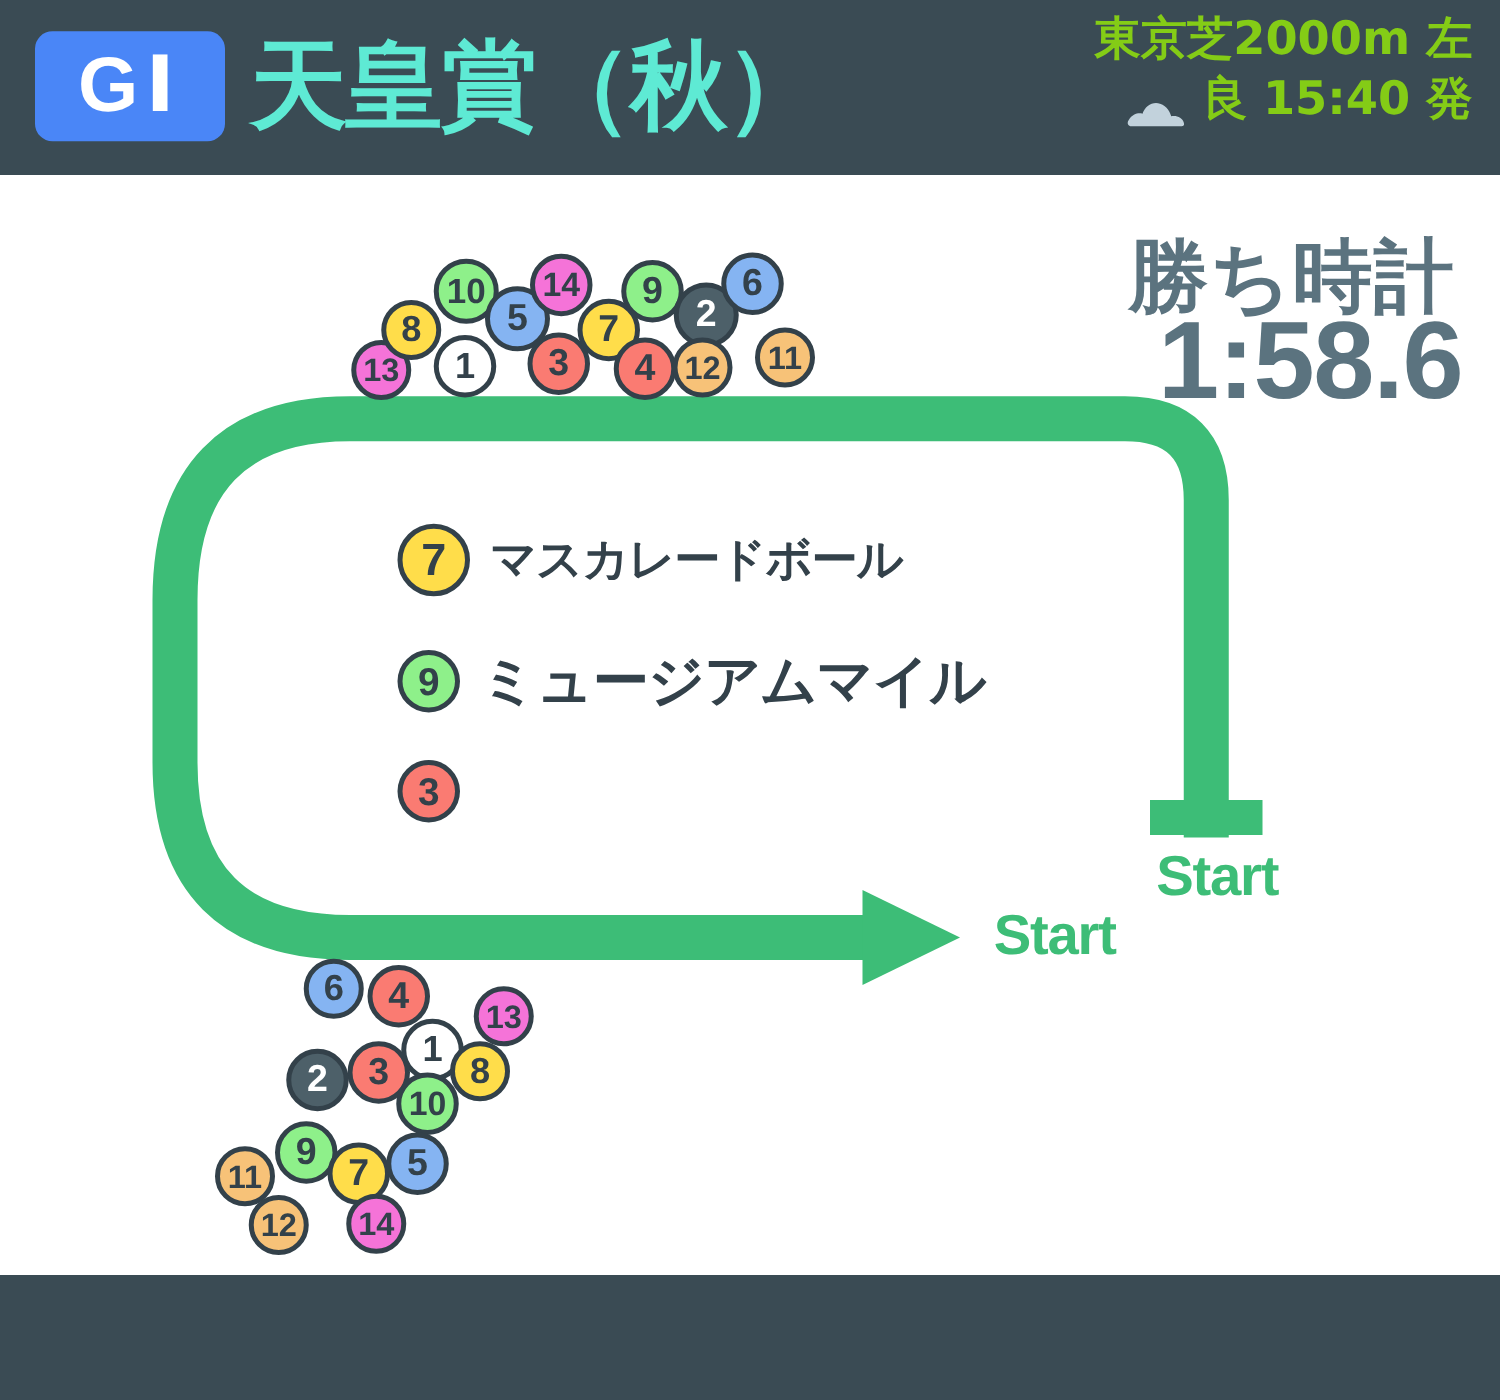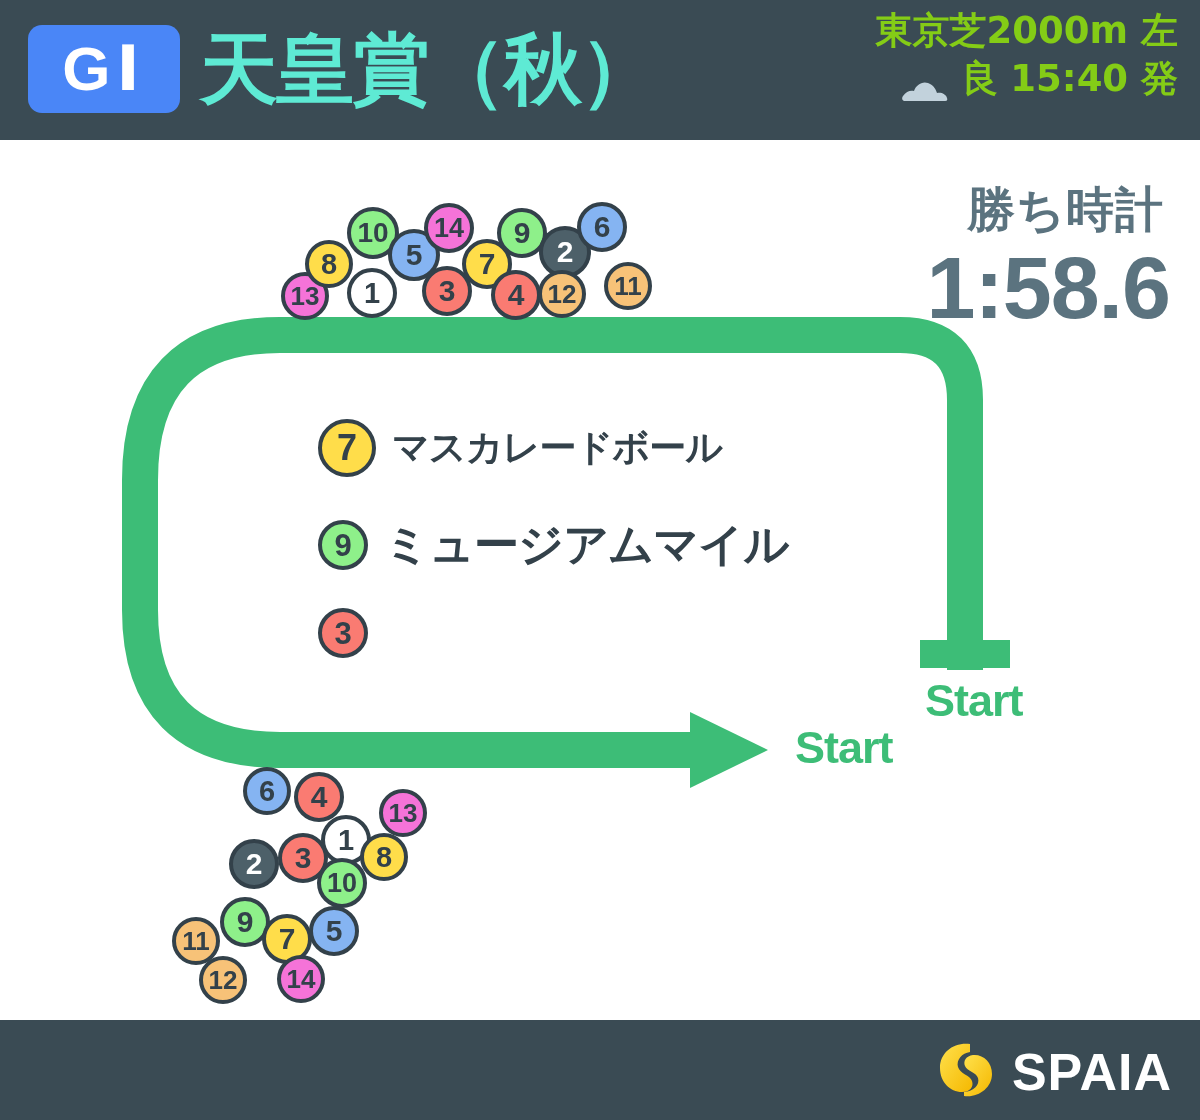--- a/index.html
+++ b/index.html
@@ -46,21 +46,21 @@
   }
   .cond-line2{
     font-size:37px;font-weight:bold;line-height:50px;
     white-space:nowrap;display:flex;align-items:center;justify-content:flex-end;gap:12px;
   }
   .cloud-icon{display:inline-block;width:48px;height:26px;position:relative;flex:0 0 auto;}
 
   
   .wintime-label{
     position:absolute;right:36px;top:178px;
-    color:#5b737f;font-size:48px;font-weight:bold;
+    color:#5b737f;font-size:64px;font-weight:bold;
     letter-spacing:1px;white-space:nowrap;
     font-family:Liberation Mono, monospace;
   }
   .wintime-value{
     position:absolute;right:30px;top:238px;
     color:#5b737f;font-size:88px;font-weight:bold;
     letter-spacing:-1px;white-space:nowrap;line-height:100px;
     font-family:"Liberation Sans","DejaVu Sans",sans-serif;
   }
 
@@ -211,29 +211,14 @@
       <div class="hnum" style="left: 317px; top: 858px; width: 50px; height: 50px; font-size: 27px; background: rgb(142, 240, 138);">10</div>
       <div class="hnum" style="left: 220px; top: 897px; width: 50px; height: 50px; font-size: 30px; background: rgb(142, 240, 138);">9</div>
       <div class="hnum" style="left: 262px; top: 914px; width: 50px; height: 50px; font-size: 30px; background: rgb(255, 221, 74);">7</div>
       <div class="hnum" style="left: 309px; top: 906px; width: 50px; height: 50px; font-size: 30px; background: rgb(133, 180, 242);">5</div>
       <div class="hnum" style="left: 172px; top: 917px; width: 48px; height: 48px; font-size: 26px; background: rgb(247, 194, 120);">11</div>
       <div class="hnum" style="left: 199px; top: 956px; width: 48px; height: 48px; font-size: 26px; background: rgb(247, 194, 120);">12</div>
       <div class="hnum" style="left: 277px; top: 955px; width: 48px; height: 48px; font-size: 26px; background: rgb(245, 115, 216);">14</div>
     </div>
 
   <div class="footer"></div>
-  <div class="logo-wrap">
-    <span>
-      <svg width="64" height="64" viewBox="0 0 64 64" xmlns="http://www.w3.org/2000/svg">
-        <defs>
-          <linearGradient id="gy" x1="0" y1="0" x2="1" y2="1">
-            <stop offset="0%" stop-color="#ffe14d"></stop>
-            <stop offset="100%" stop-color="#f5b800"></stop>
-          </linearGradient>
-        </defs>
-        <path d="M36 6 C20 4 6 14 6 30 C6 44 16 54 28 54 C36 54 40 49 38 43 C36 37 26 36 24 29 C22 22 28 15 36 14 Z" fill="url(#gy)"></path>
-        <path d="M30 58 C44 60 58 50 58 36 C58 24 49 16 39 17 C32 18 29 23 31 28 C33 33 42 34 44 40 C46 47 40 53 30 54 Z" fill="url(#gy)"></path>
-      </svg>
-    </span>
-    <span class="logo-text">SPAIA</span>
-  </div>
 
 </div>
 
 </body></html>

